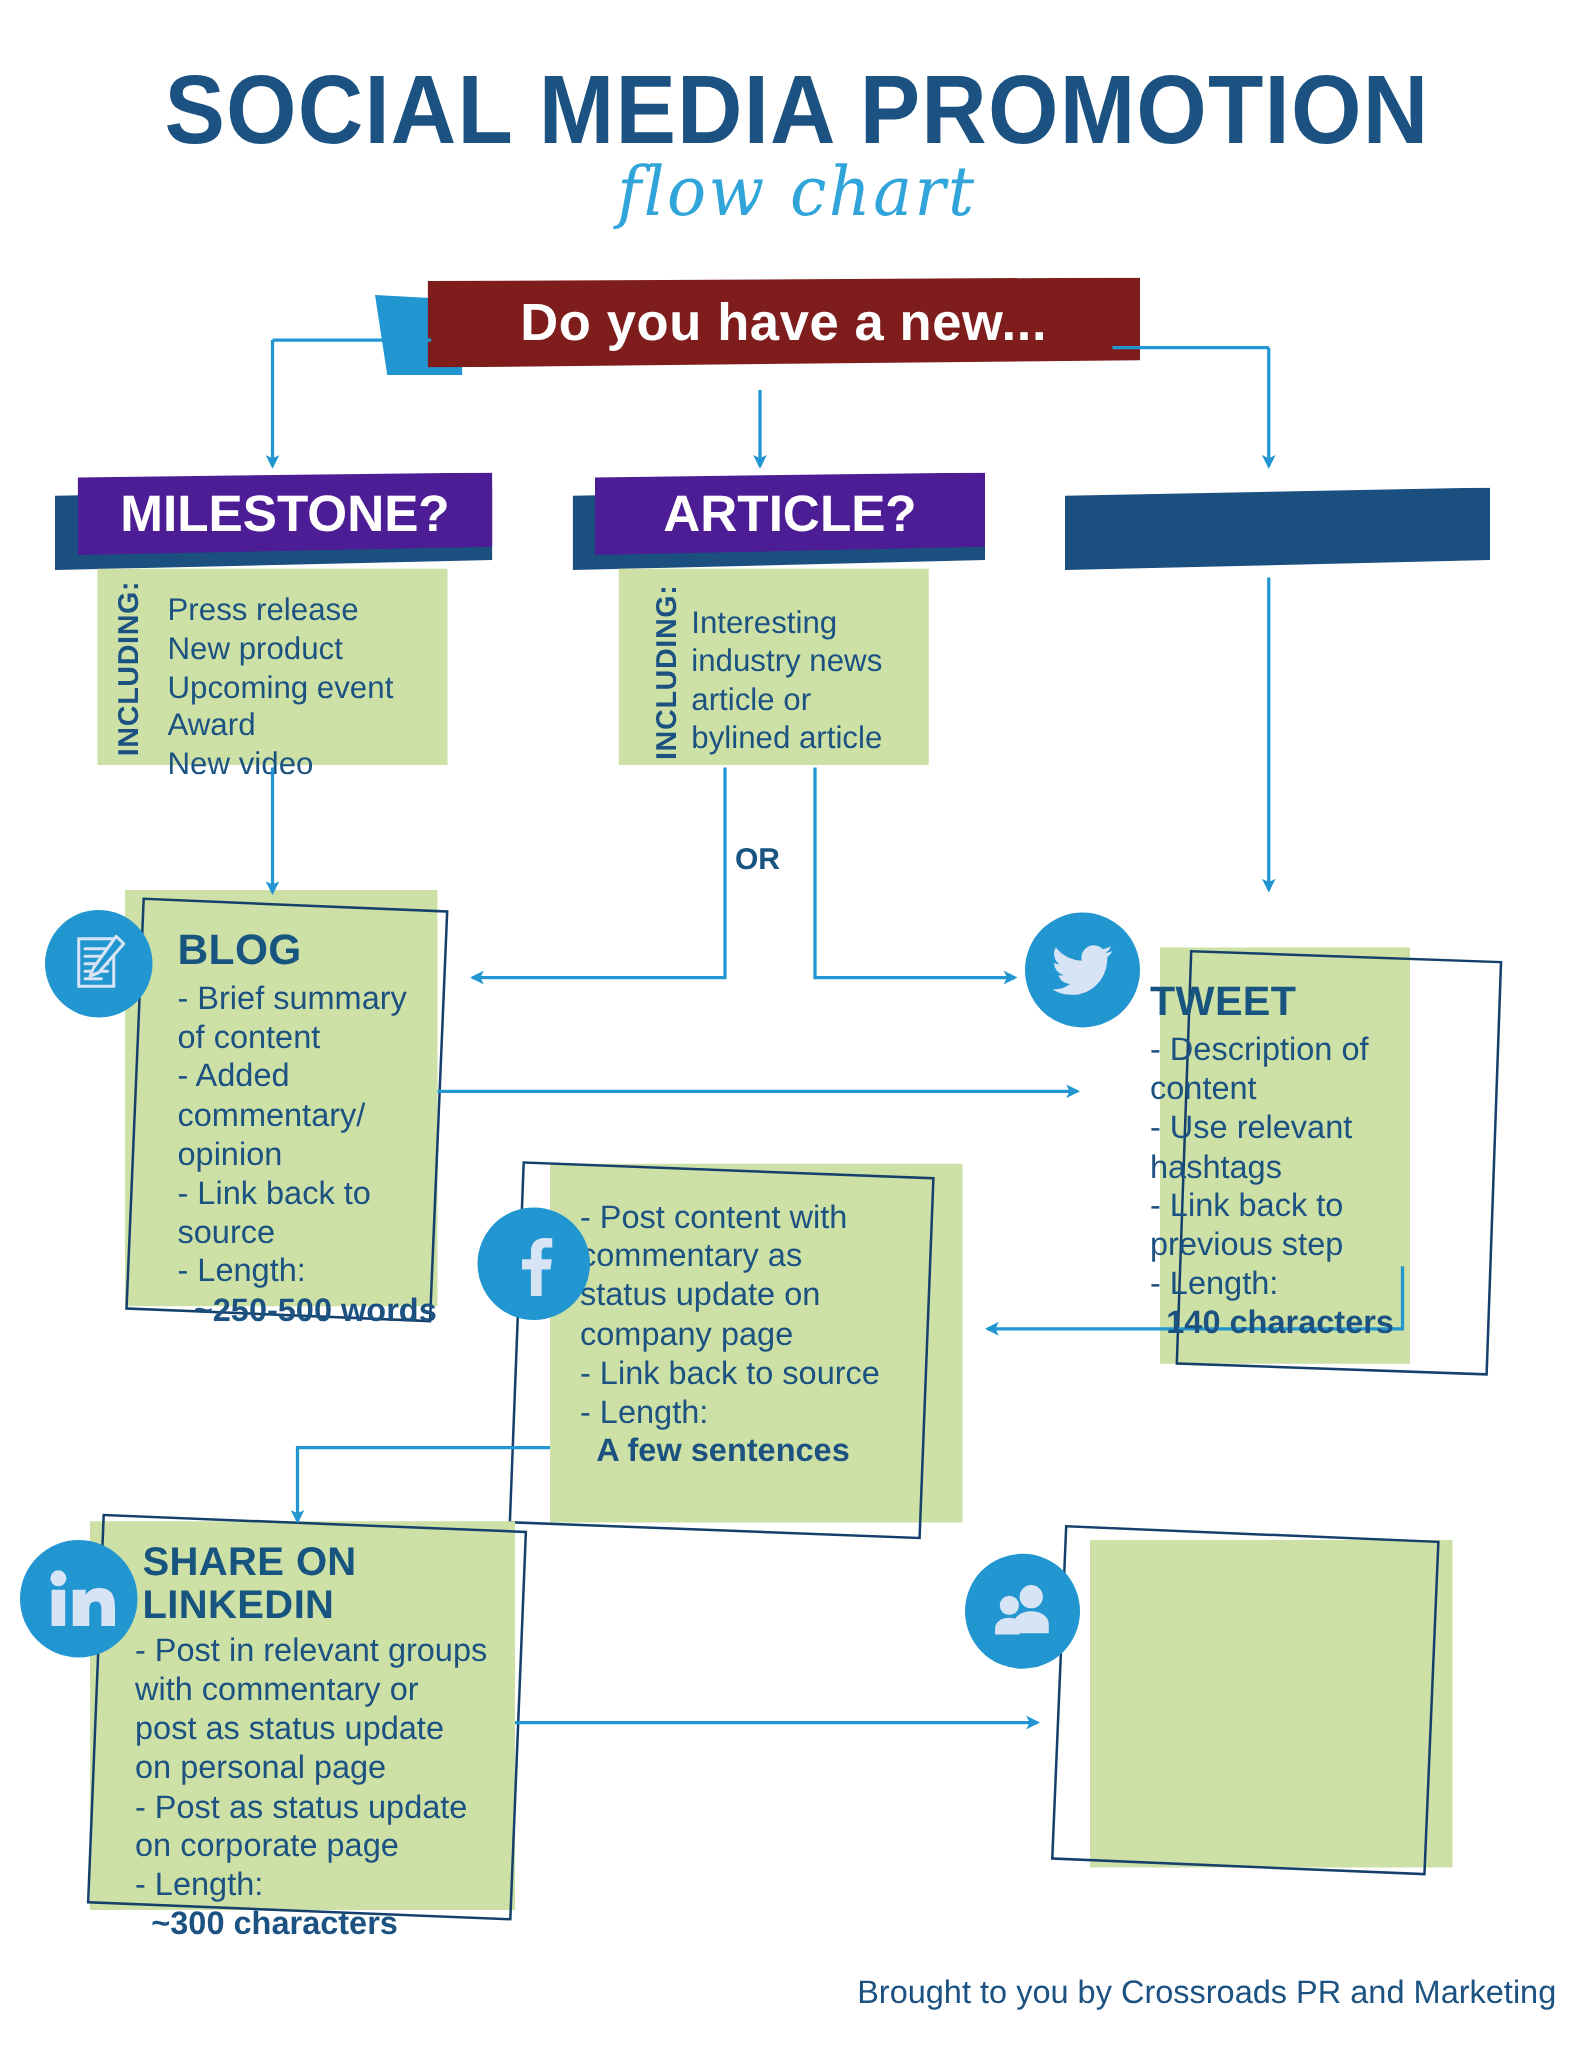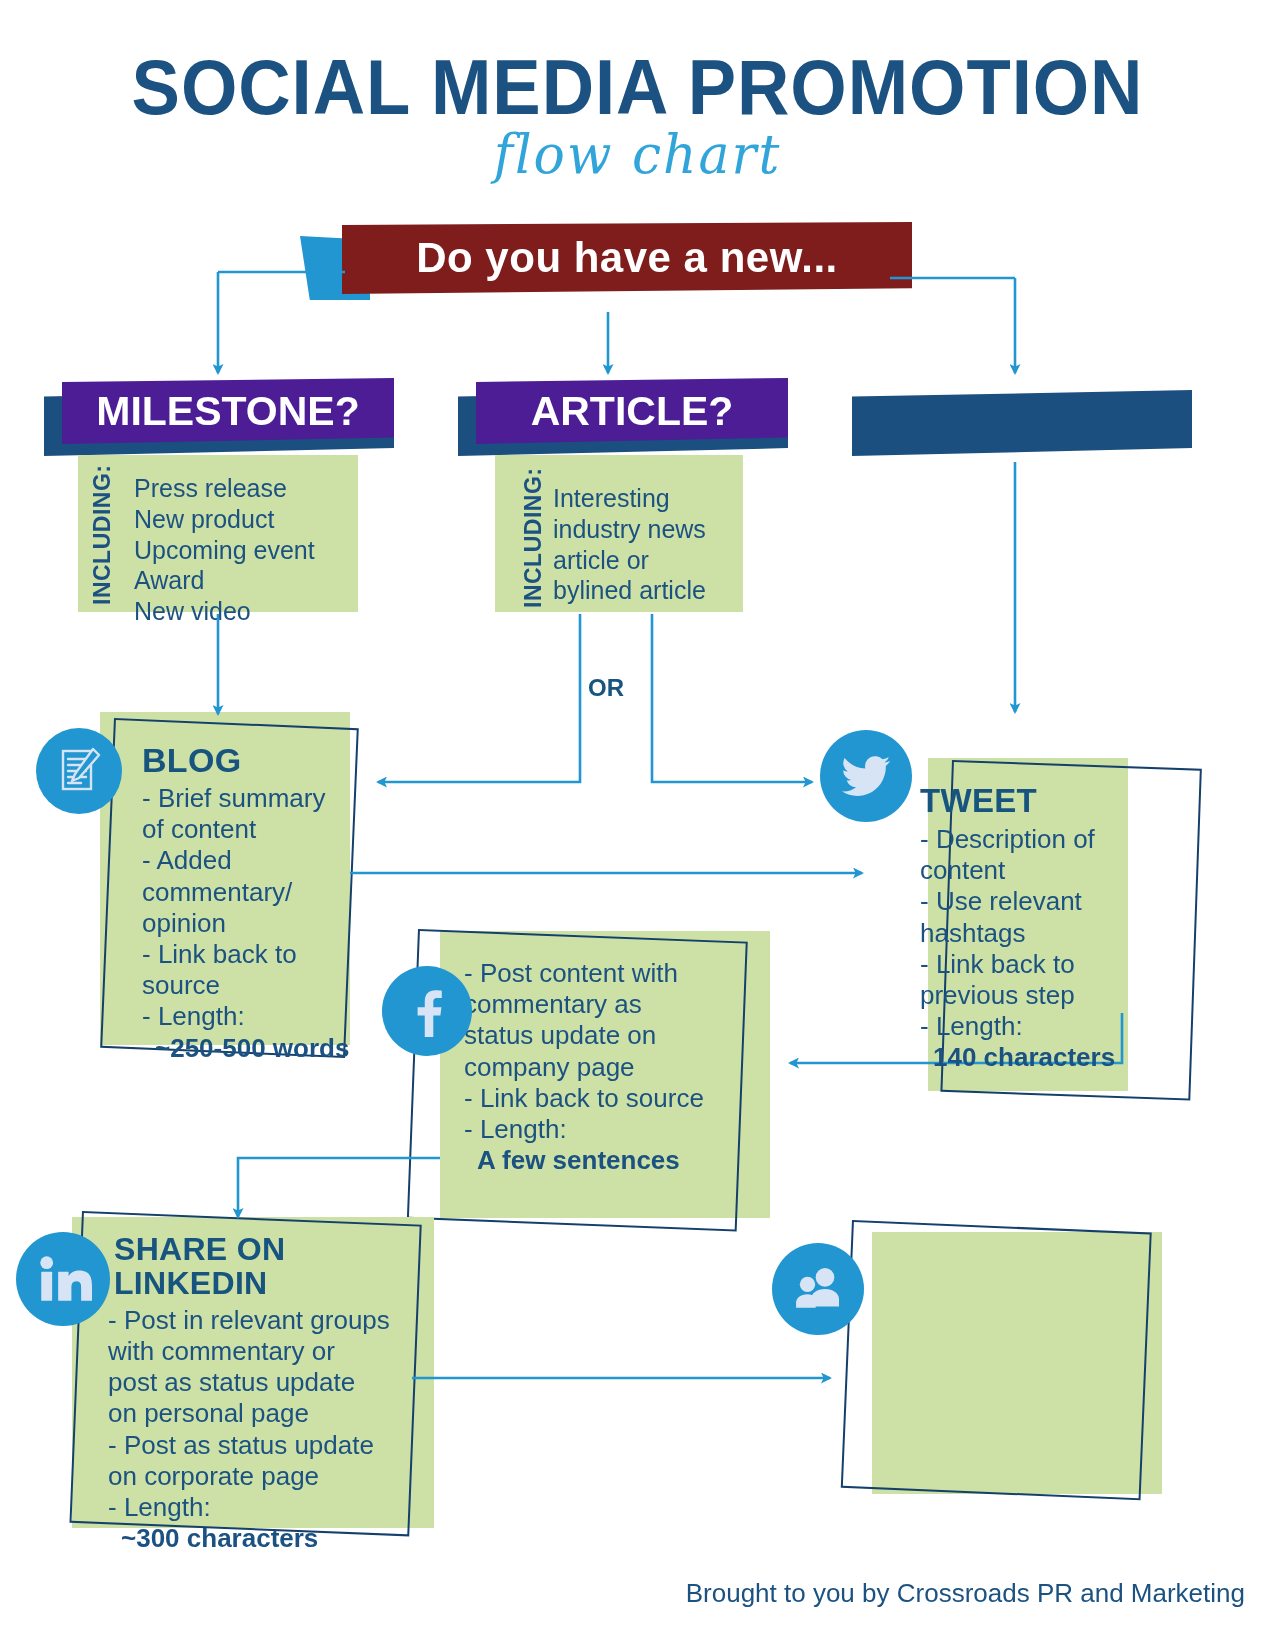--- a/index.html
+++ b/index.html
@@ -338,21 +338,21 @@
 - Length:</div>
       <div class="card-list" style="font-size:26px; font-weight:bold; margin-left:7px;">A few sentences</div>
     </div>
   </div>
   <div class="icon-circle" style="left:382px; top:966px; width:90px; height:90px;">
     <svg width="54" height="54" viewBox="0 0 48 48">
       <path fill="#d6e4f5" d="M29.6 47V28.1h6.3l.95-7.35H29.6v-4.7c0-2.13.6-3.58 3.65-3.58h3.9V5.9c-.67-.09-2.99-.29-5.68-.29-5.62 0-9.47 3.43-9.47 9.73v5.41h-6.35v7.35H22v18.9z"></path>
     </svg>
   </div>
 
-  <div class="card" style="left:72px; top:1217px; width:340px; height:311px;padding-left:22px;">
+  <div class="card" style="left:72px; top:1217px; width:340px; height:311px;">
     <div class="card-fill"></div>
     <div class="card-outline" style="left:10px; top:-6px; width:340px; height:312px; transform:rotate(2.3deg); transform-origin:0 0;"></div>
     <div class="card-body" style="left:42px; top:16px; width:316px;">
       <div class="card-title" style="font-size:32px; white-space:pre-line;">SHARE ON
 LINKEDIN</div>
       <div class="card-list" style="font-size:26px; margin-top:4px; margin-left:-6px;">- Post in relevant groups
    with commentary or
    post as status update
    on personal page
 - Post as status update

